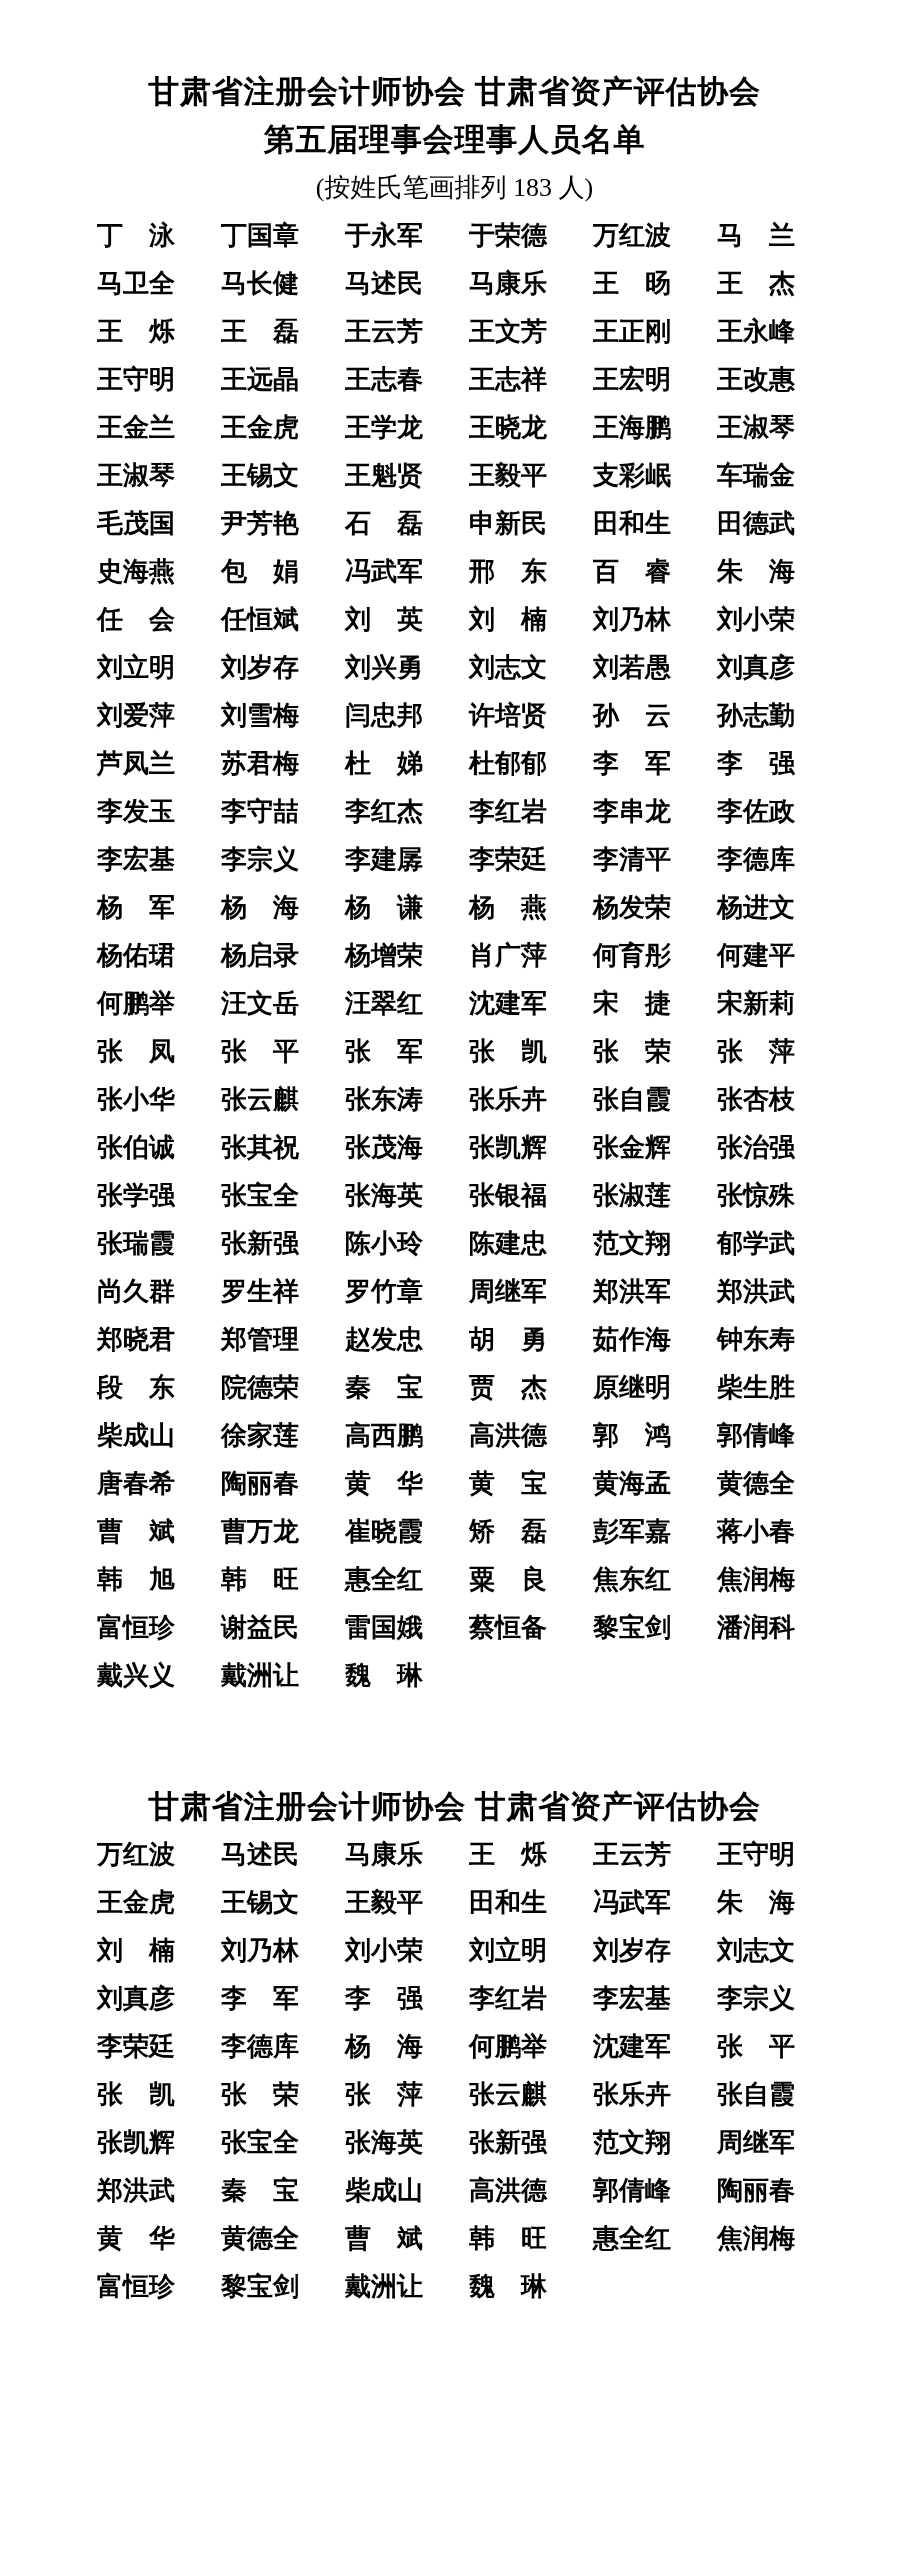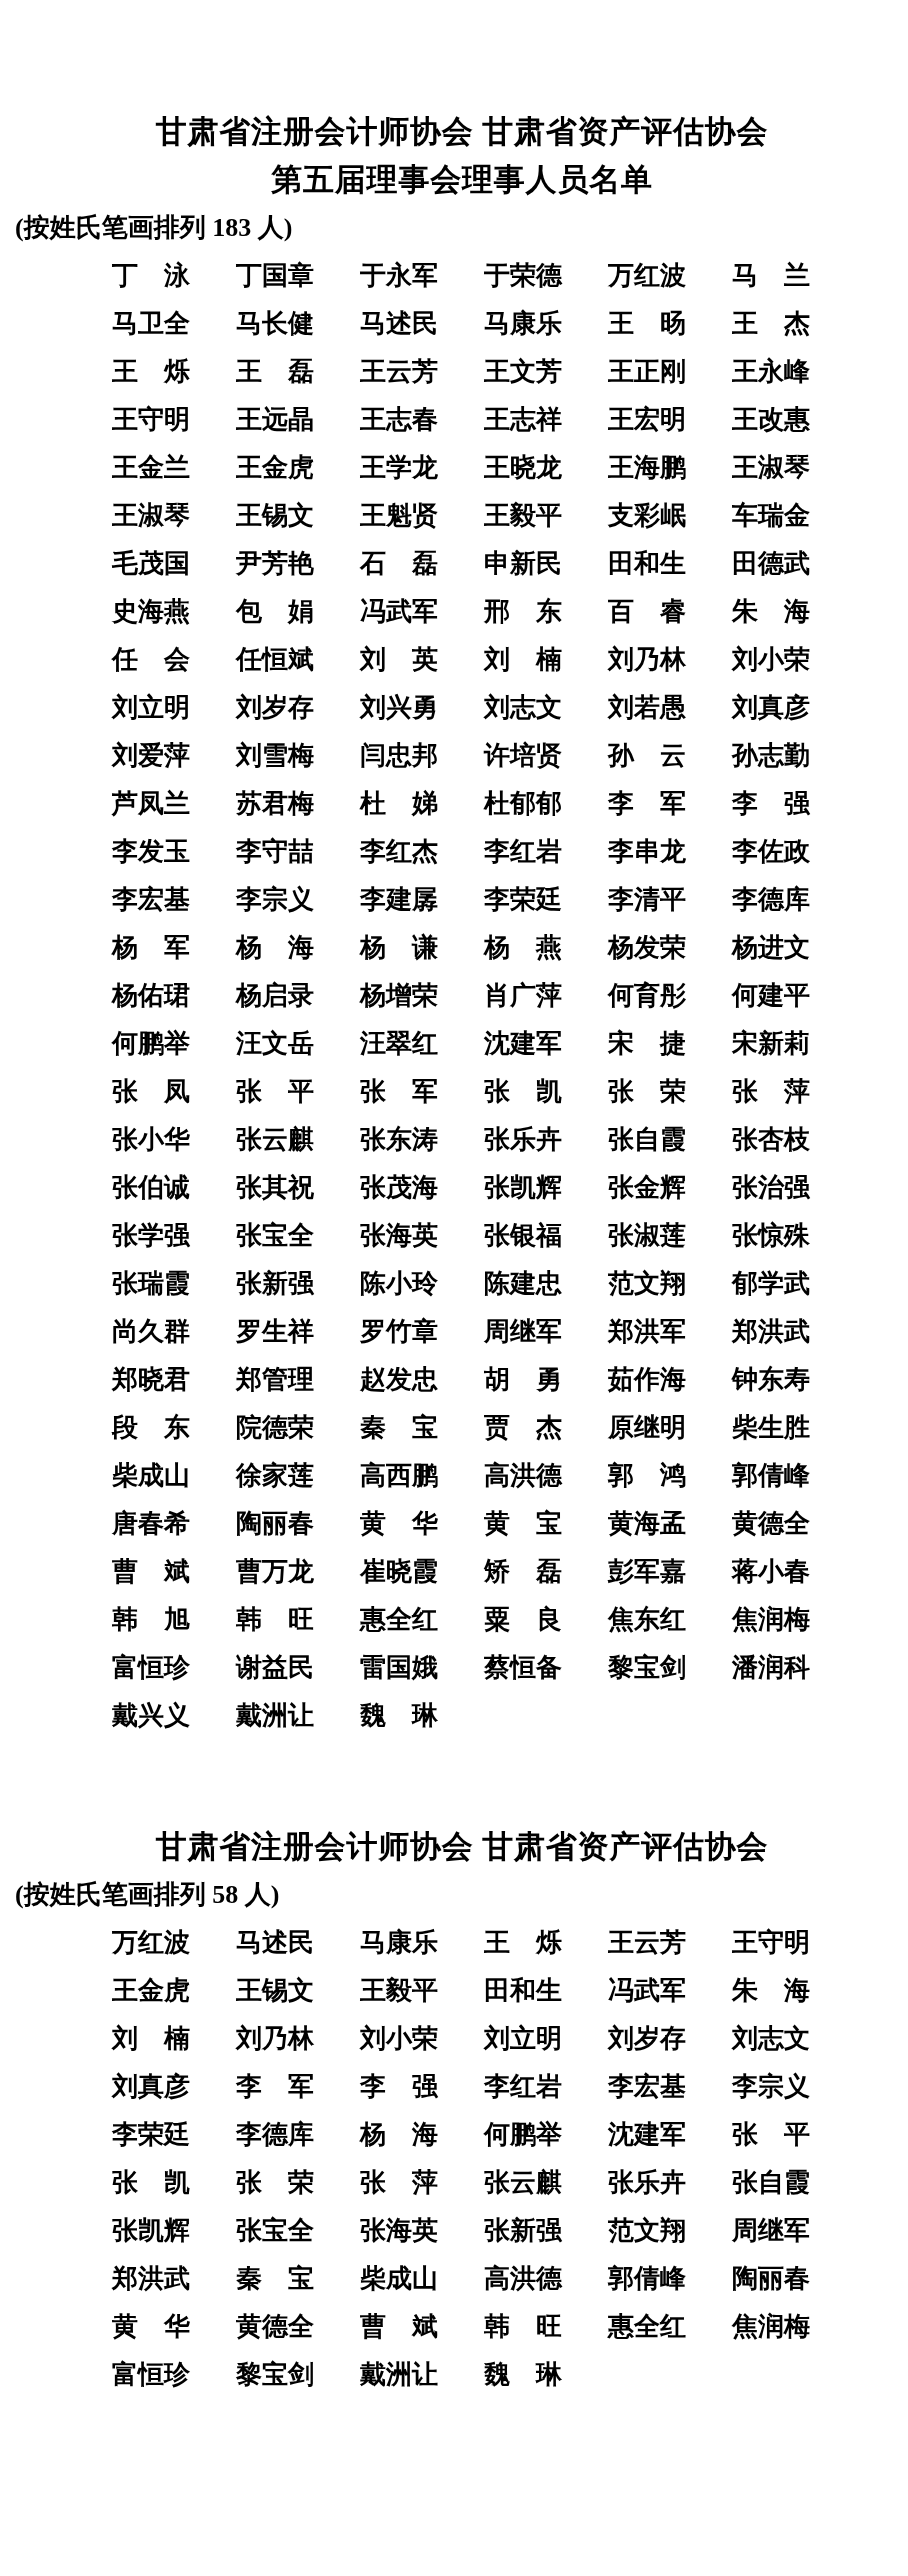--- a/index.html
+++ b/index.html
@@ -8,36 +8,35 @@
     background: #ffffff;
   }
   body {
     width: 909px;
     height: 2576px;
     color: #000000;
     font-family: "Liberation Serif", "DejaVu Serif", serif;
     overflow: hidden;
   }
   .page {
-    padding-top: 108px;
-    margin-left: 15px;
+    padding-top: 68px;
   }
   .doc-title {
     text-align: center;
     font-size: 31px;
     line-height: 48px;
     font-weight: bold;
     letter-spacing: 0.8px;
     white-space: pre;
   }
   .doc-subtitle {
-    text-align: left;
+    text-align: center;
     font-size: 26px;
     line-height: 48px;
-    font-weight: bold;
+    font-weight: normal;
   }
   .names {
     margin-top: 0;
   }
   .name-row {
     display: flex;
     align-items: center;
     height: 48px;
     padding-left: 97px;
   }
@@ -998,21 +997,20 @@
           <span class="name-cell">
             <span class="ch">魏</span>
             <span class="ch">琳</span>
           </span>
         </div>
       </div>
   </div>
 
   <div class="section section-2">
     <div class="doc-title">甘肃省注册会计师协会 甘肃省资产评估协会</div>
-    <div class="doc-subtitle">(按姓氏笔画排列 58 人)</div>
     <div class="names">
         <div class="name-row">
           <span class="name-cell">
             <span class="ch">万</span>
             <span class="ch">红</span>
             <span class="ch">波</span>
           </span>
           <span class="name-cell">
             <span class="ch">马</span>
             <span class="ch">述</span>

